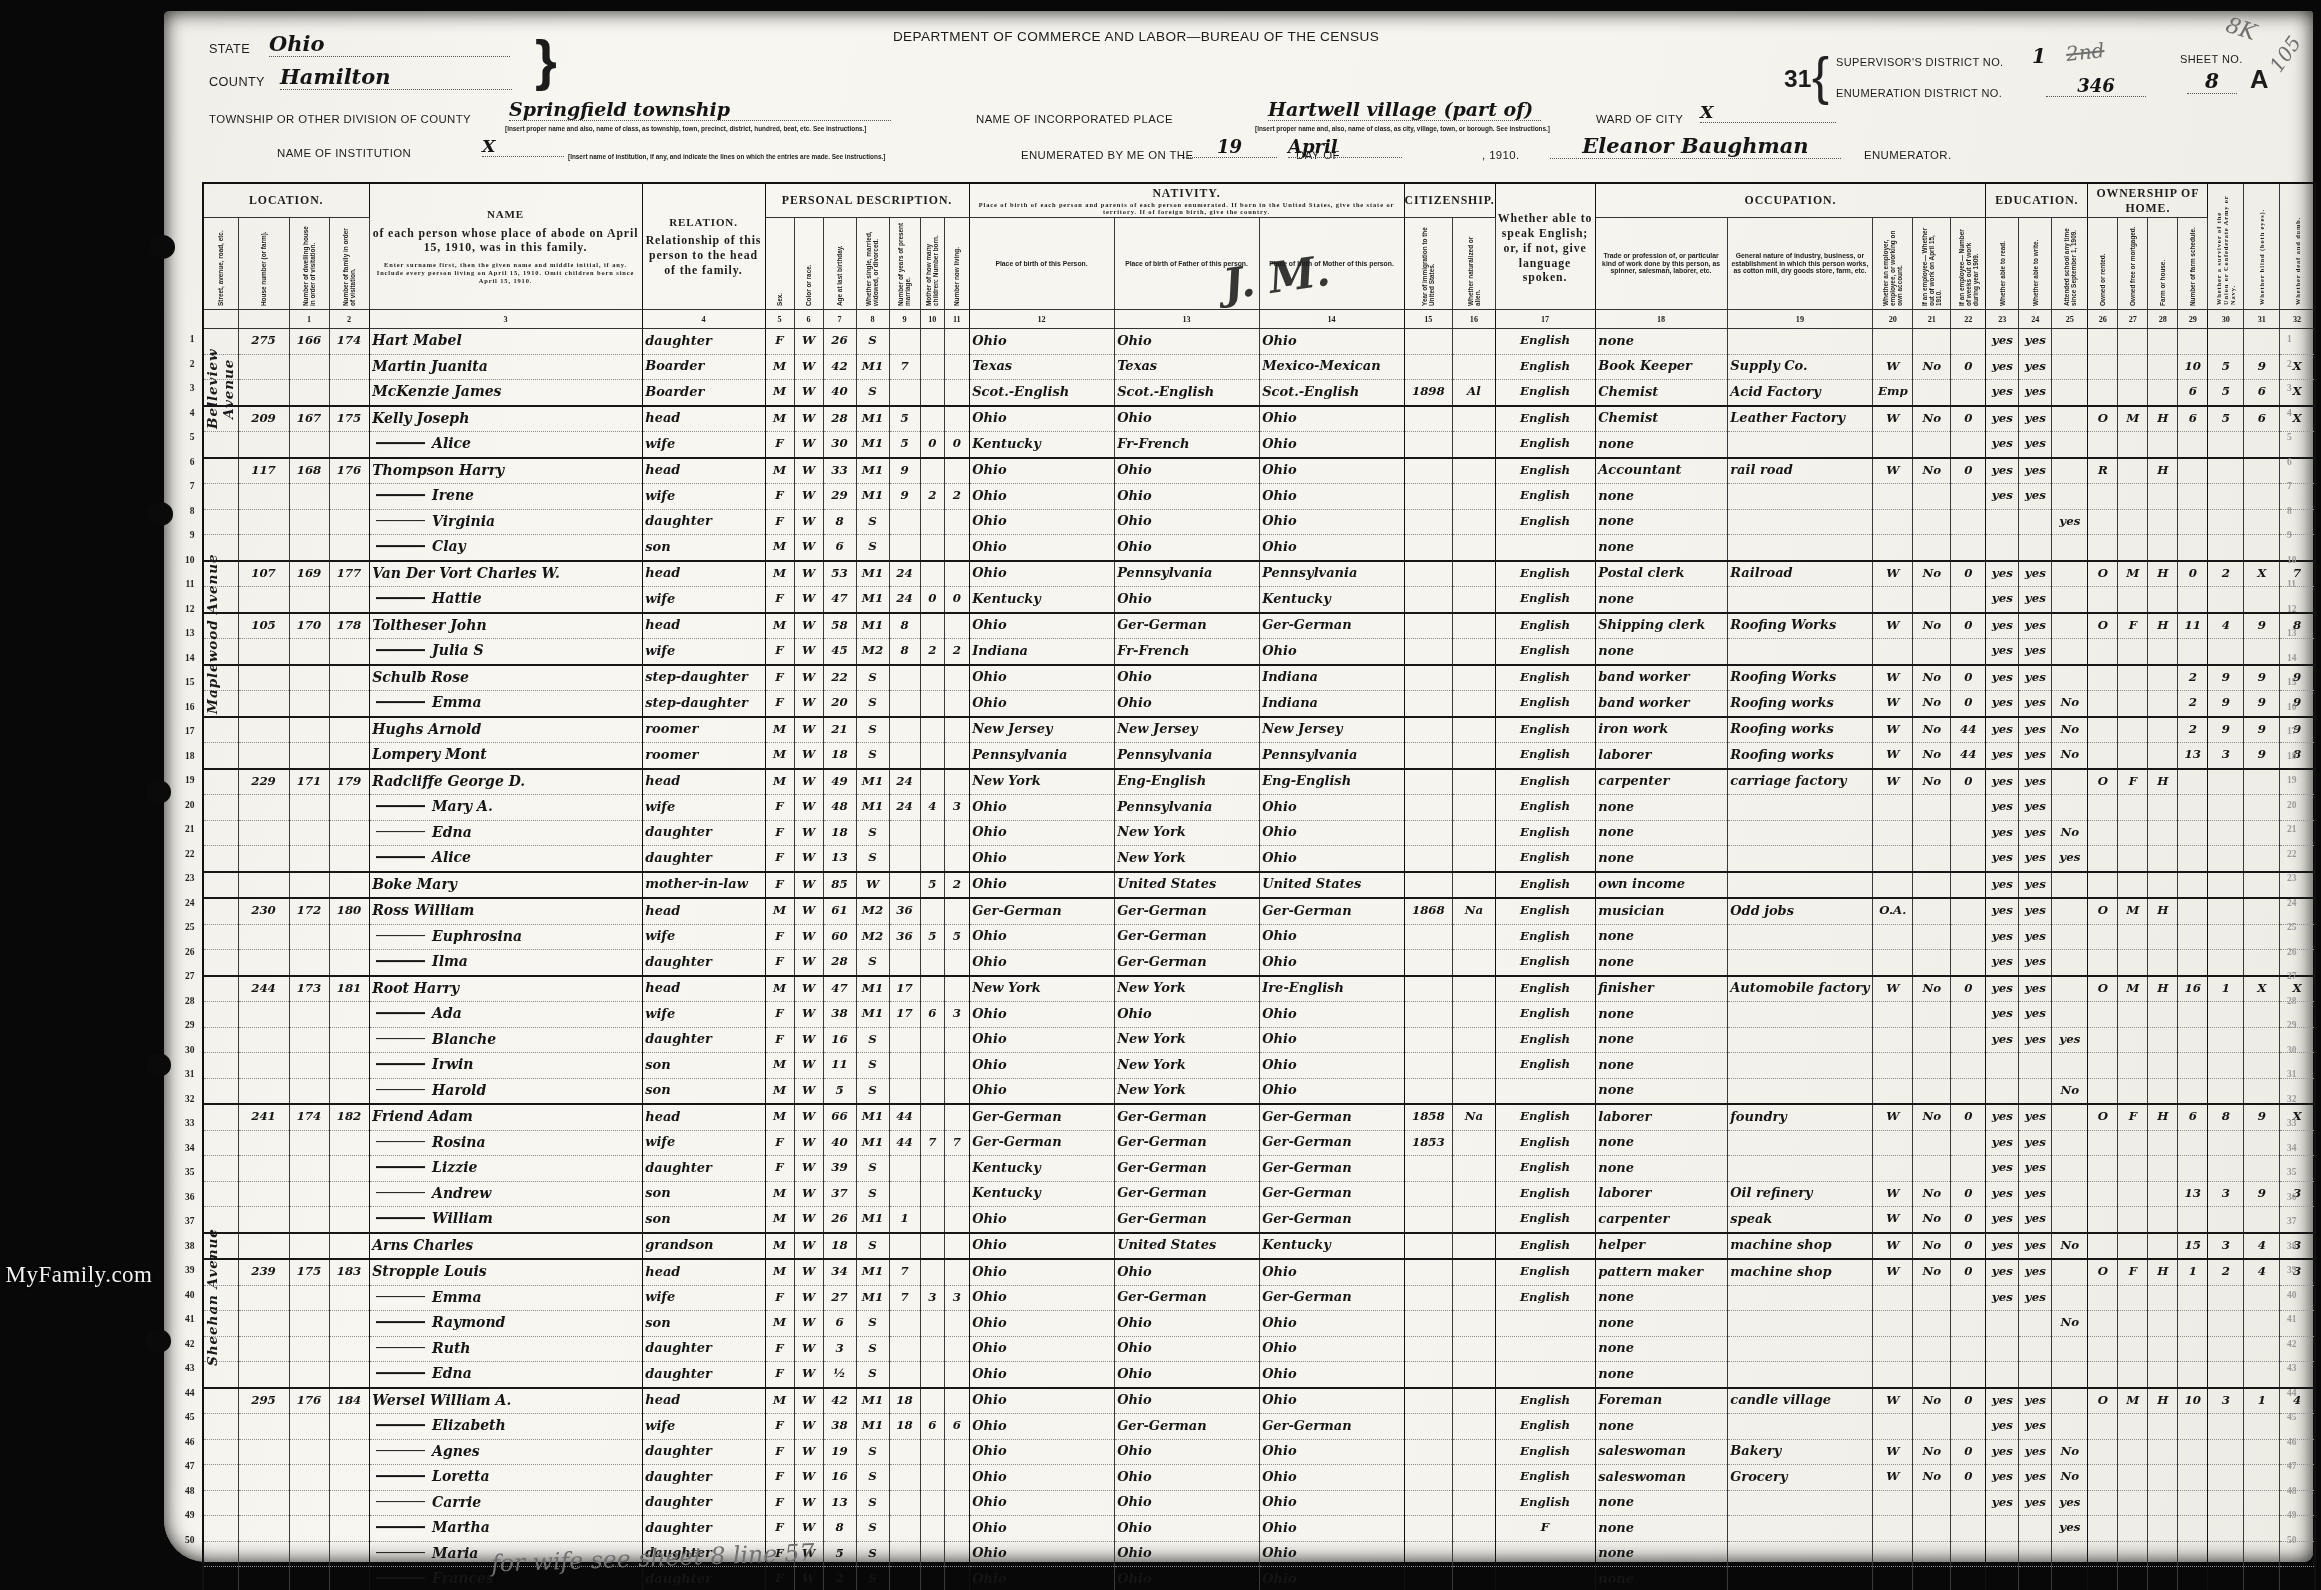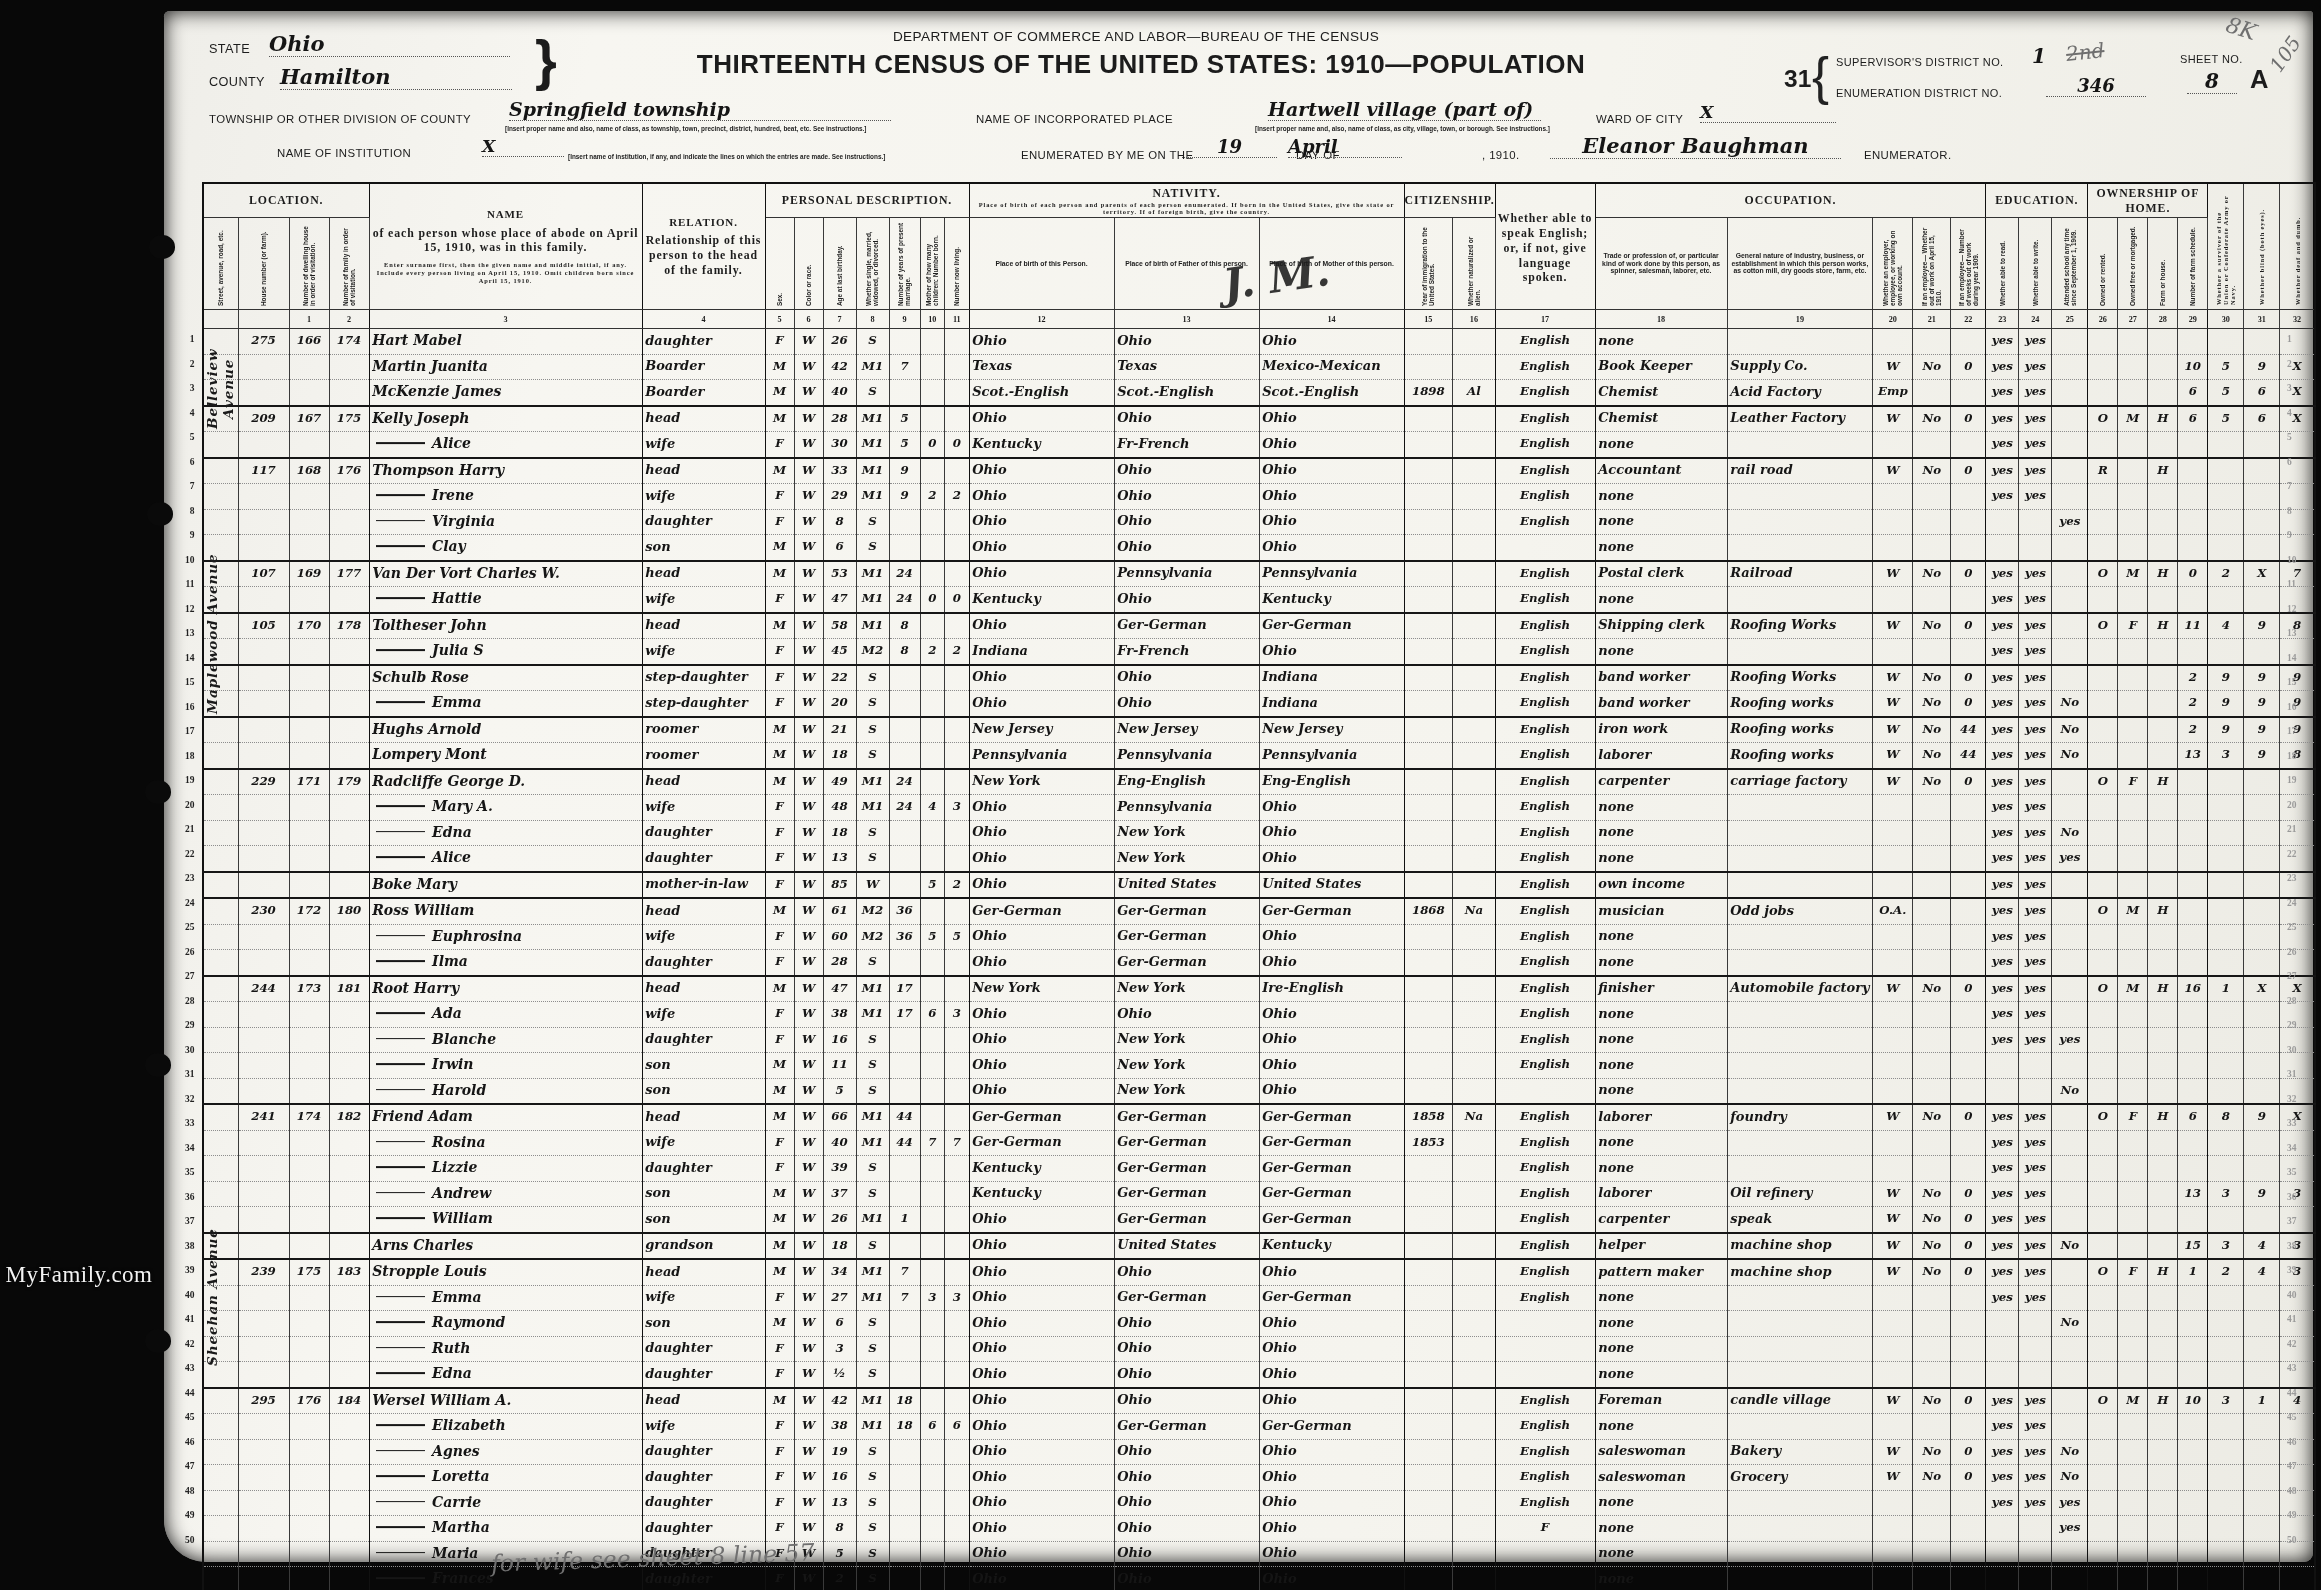--- a/index.html
+++ b/index.html
@@ -61,21 +61,20 @@
   <div class="punch" style="left:145px;top:1053px;"></div>
   <div class="punch" style="left:145px;top:1329px;"></div>
 
   <span class="abs printed lbl" style="left:209px;top:42px;font-size:12.7px;text-transform:uppercase;">State</span>
   <span class="abs hw ul" style="left:269px;top:31px;font-size:21px;width:241px;">Ohio</span>
   <span class="abs printed lbl" style="left:209px;top:75px;font-size:12.7px;text-transform:uppercase;">County</span>
   <span class="abs hw ul" style="left:280px;top:64px;font-size:21px;width:232px;">Hamilton</span>
   <span class="abs printed" style="left:535px;top:27px;font-size:56px;font-weight:bold;">}</span>
 
   <div class="abs printed lbl ctr" style="left:718px;top:29px;width:836px;font-size:13.6px;">DEPARTMENT OF COMMERCE AND LABOR—BUREAU OF THE CENSUS</div>
-  <div class="abs printed ctr" style="left:582px;top:49px;width:1118px;font-size:26px;font-weight:bold;letter-spacing:0.5px;">THIRTEENTH CENSUS OF THE UNITED STATES: 1910—POPULATION</div>
 
   <span class="abs printed lbl" style="left:209px;top:113px;font-size:11.4px;">TOWNSHIP OR OTHER DIVISION OF COUNTY</span>
   <span class="abs hw ul" style="left:509px;top:98px;font-size:19px;width:382px;">Springfield township</span>
   <div class="abs printed" style="left:505px;top:125px;width:405px;font-size:6.4px;font-weight:bold;">[Insert proper name and also, name of class, as township, town, precinct, district, hundred, beat, etc.   See instructions.]</div>
 
   <span class="abs printed lbl" style="left:976px;top:113px;font-size:11.4px;">NAME OF INCORPORATED PLACE</span>
   <span class="abs hw ul" style="left:1268px;top:98px;font-size:19px;width:273px;">Hartwell village (part of)</span>
   <div class="abs printed" style="left:1255px;top:125px;width:300px;font-size:6.4px;font-weight:bold;">[Insert proper name and, also, name of class, as city, village, town, or borough.   See instructions.]</div>
 
   <span class="abs printed lbl" style="left:1596px;top:113px;font-size:11.4px;">WARD OF CITY</span>

